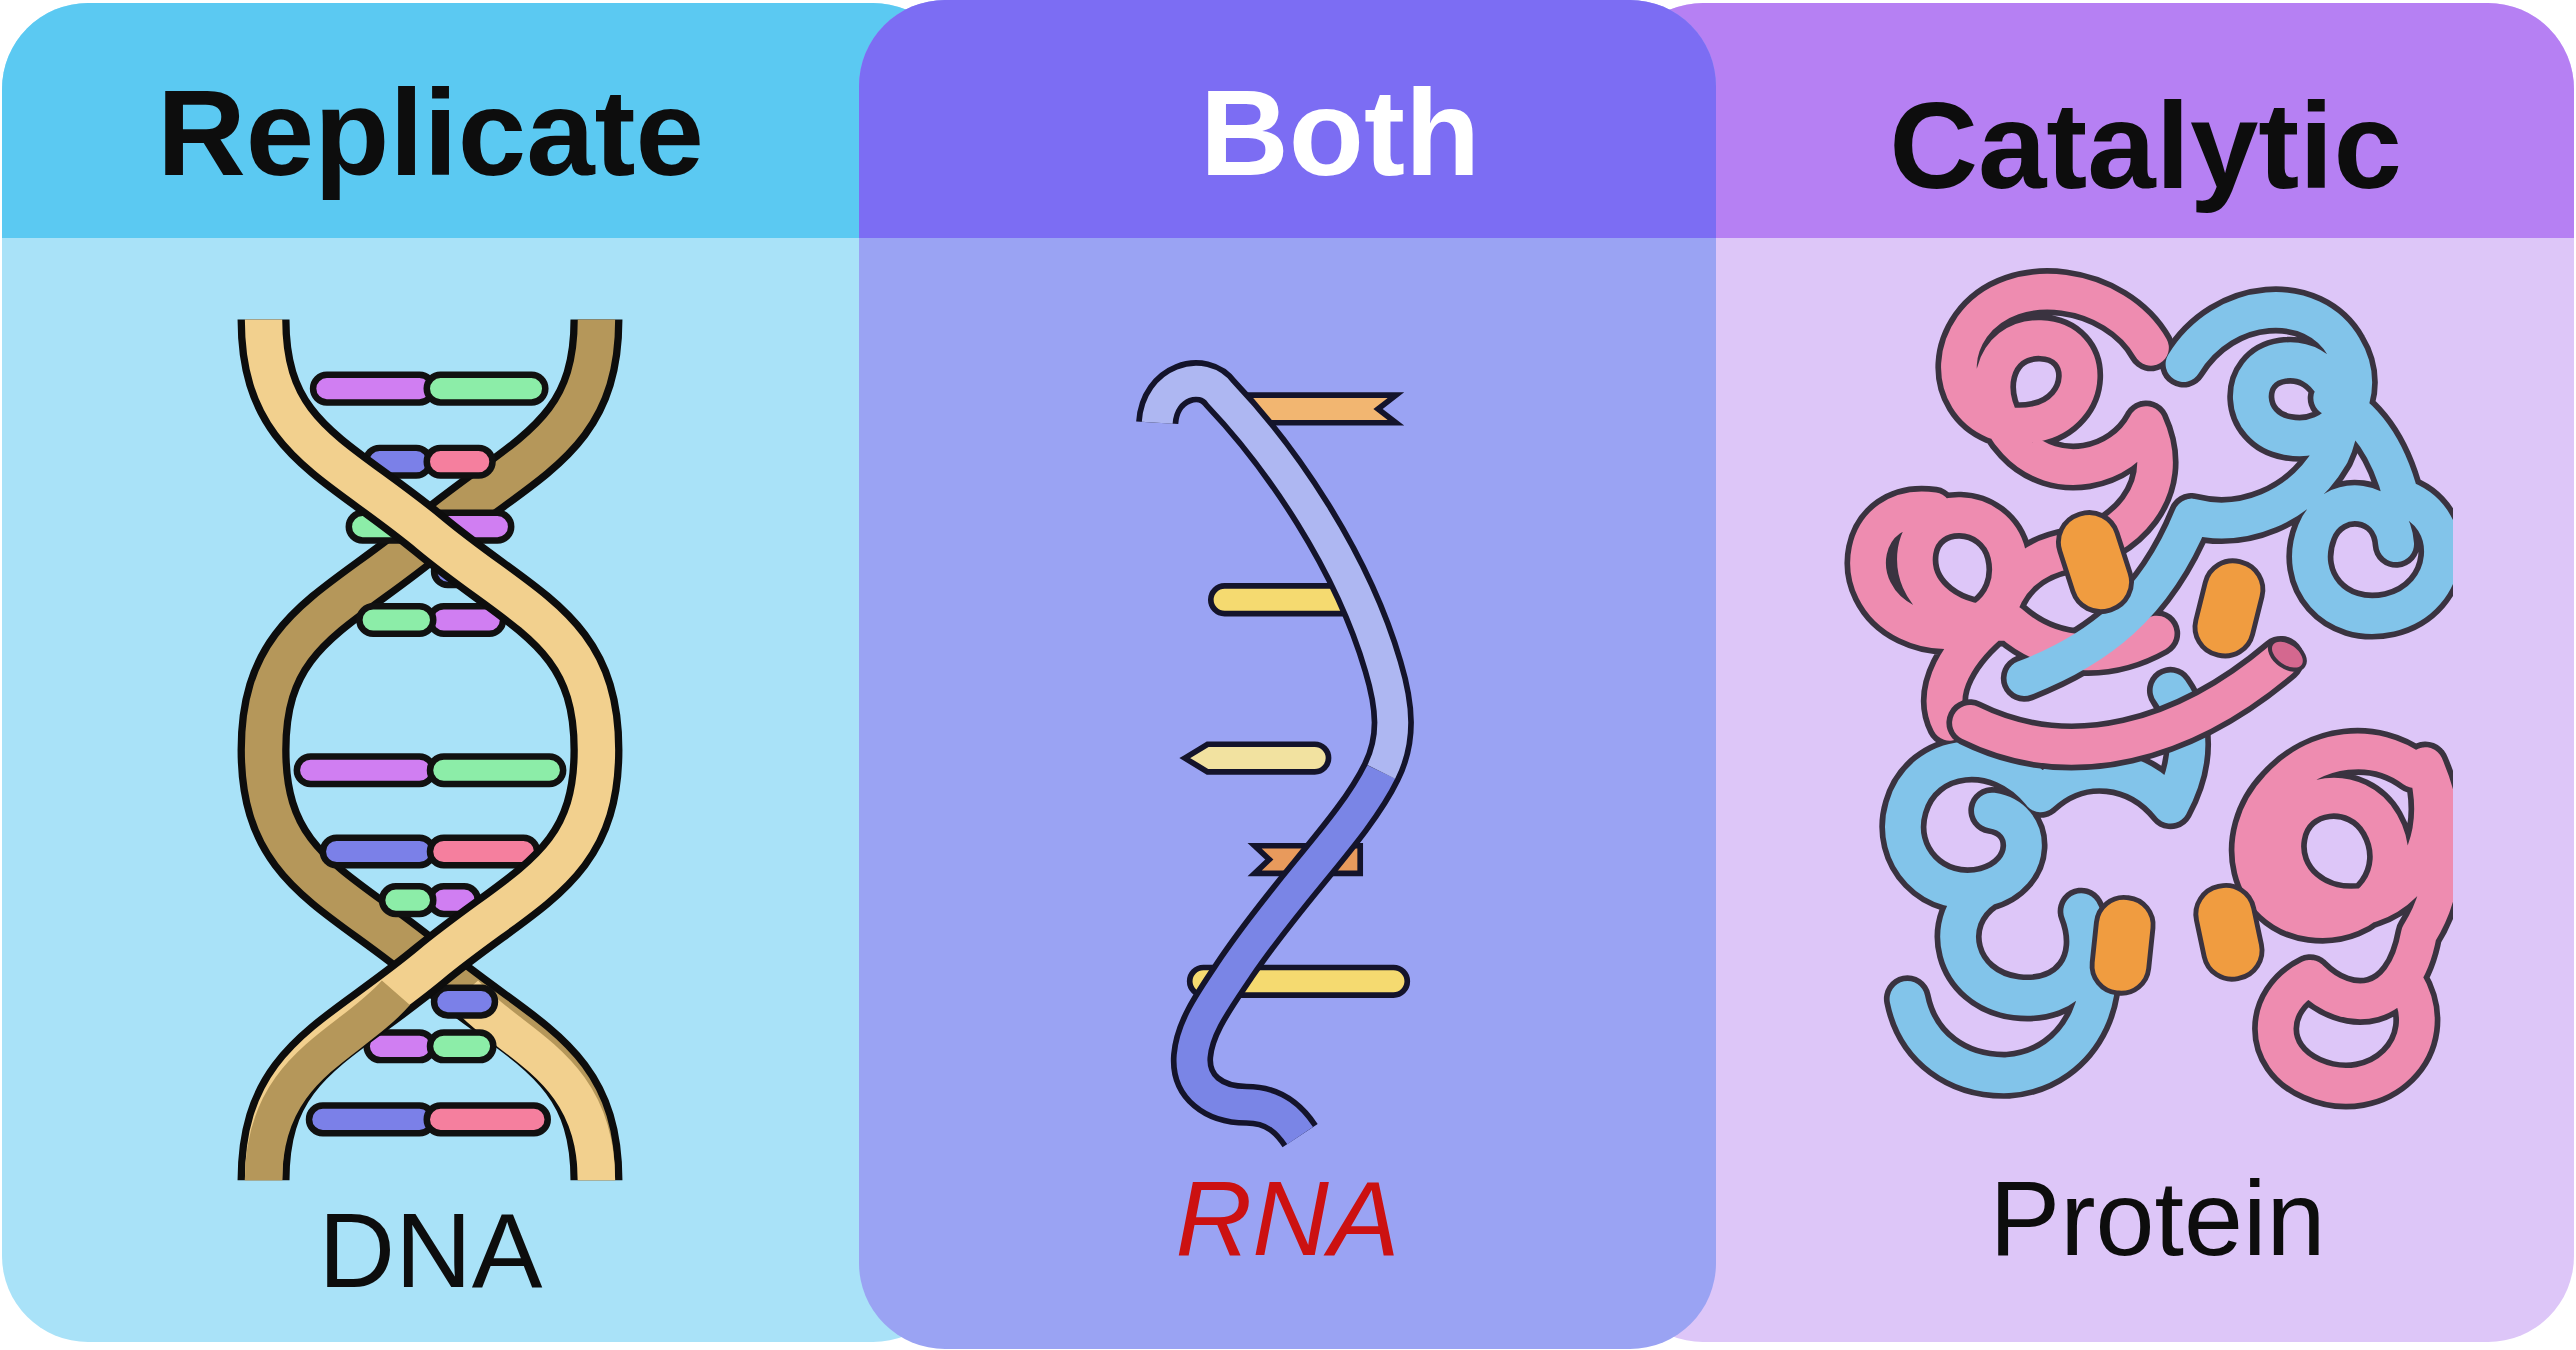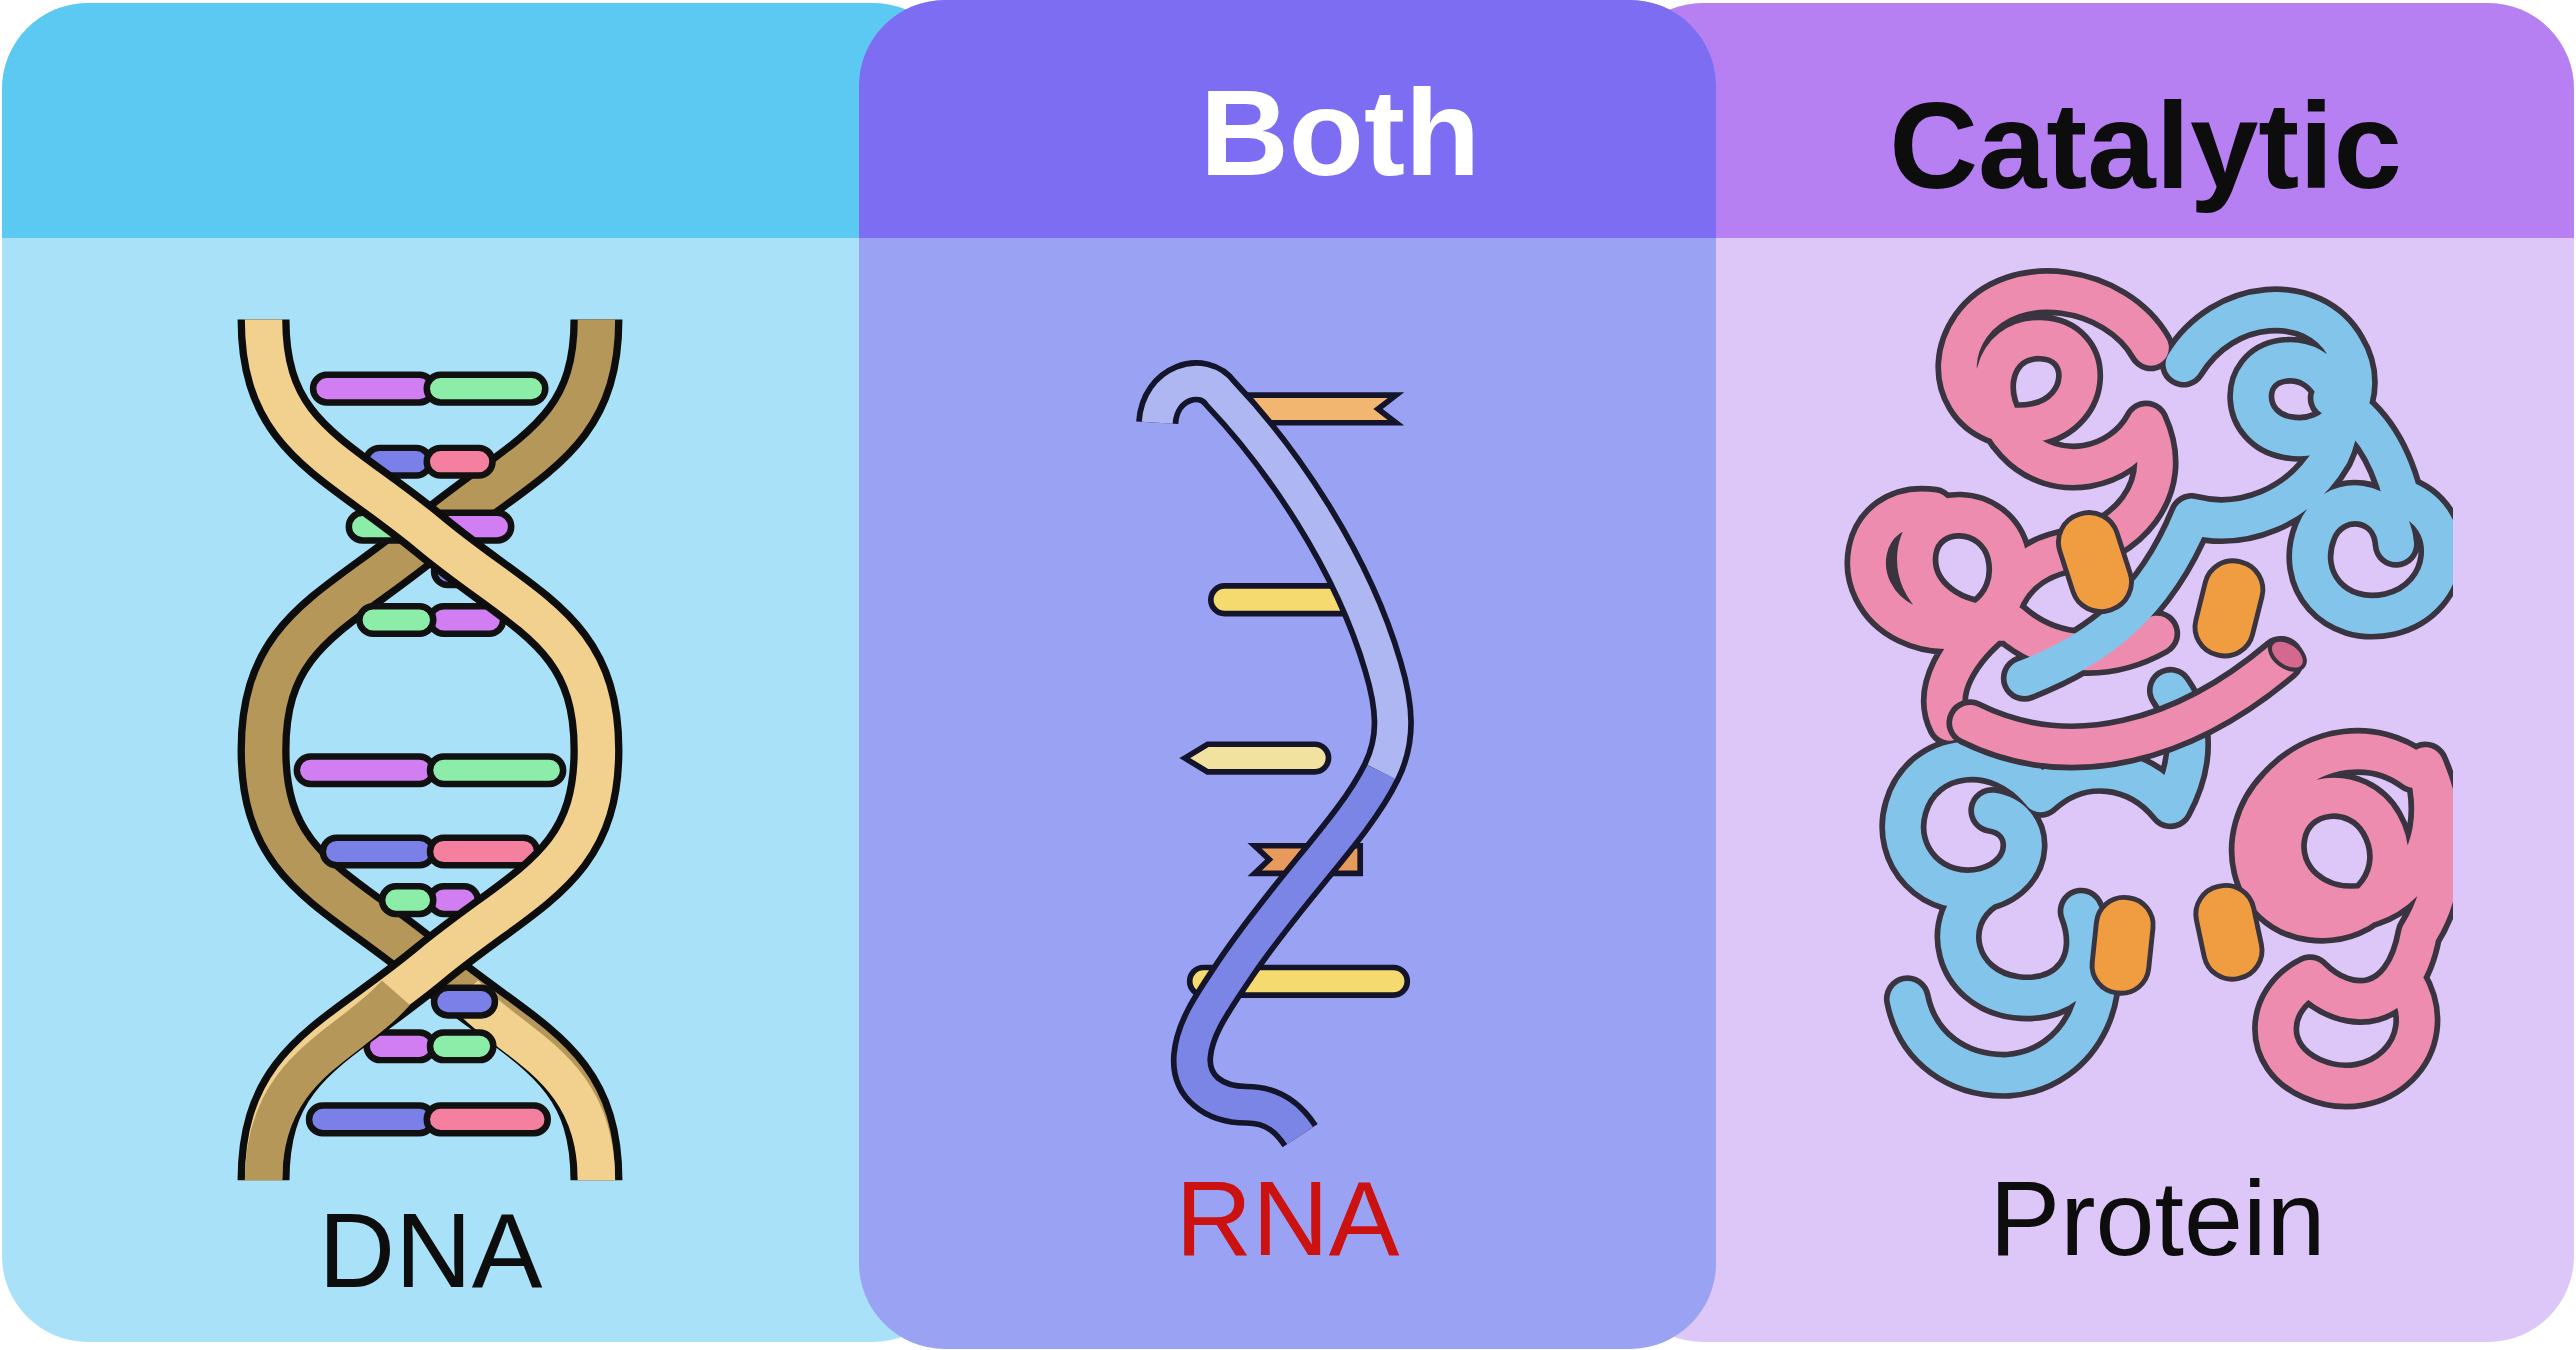--- a/index.html
+++ b/index.html
@@ -27,21 +27,21 @@
   }
   .hdr-0{left:0;width:861px;}
   .hdr-1{left:859px;width:962px;}
   .hdr-2{left:1716px;width:859px;margin-top:13px;}
   .mol-label{
     position:absolute;top:1160px;z-index:3;
     font-weight:400;font-size:106px;line-height:1.1;
     text-align:center;
   }
   .mol-0{left:0;width:861px;margin-top:32px;}
-  .mol-1{left:859px;width:857px;}
+  .mol-1{left:859px;width:857px;font-style:italic;}
   .mol-2{left:1716px;width:859px;margin-left:12px;}
   .art{position:absolute;z-index:3;}
   #art-dna{left:227px;top:283px;}
   #art-rna{left:1115px;top:348px;}
   #art-protein{left:1836px;top:268px;}
 </style>
 </head>
 <body>
 
 <div class="canvas">
@@ -49,20 +49,21 @@
   <section class="card card-left" style="background: rgb(169, 226, 248);">
     <div class="card-header" style="background: rgb(91, 201, 242);"></div>
   </section>
   <section class="card card-right" style="background: rgb(221, 198, 248);">
     <div class="card-header" style="background: rgb(182, 128, 243);"></div>
   </section>
   <section class="card card-mid" style="background: rgb(154, 163, 243);">
     <div class="card-header" style="background: rgb(124, 109, 243);"></div>
   </section>
 
+  <div class="hdr-label hdr-0" style="color: rgb(13, 13, 13);">Replicate</div>
   <div class="hdr-label hdr-1" style="color: rgb(255, 255, 255);">Both</div>
   <div class="hdr-label hdr-2" style="color: rgb(13, 13, 13);">Catalytic</div>
 
   <div class="mol-label mol-0" style="color: rgb(13, 13, 13);">DNA</div>
   <div class="mol-label mol-1" style="color: rgb(204, 17, 17);">RNA</div>
   <div class="mol-label mol-2" style="color: rgb(13, 13, 13);">Protein</div>
 
   <svg id="art-dna" class="art" width="406" height="942" viewBox="0 0 500 1160">
     <defs>
       <path id="dna-a" d="M 45 45 C 45 191, 133 213, 250 310 C 367 407, 455 429, 455 575 C 455 721, 367 743, 250 840 C 133 937, 45 959, 45 1105"></path>

